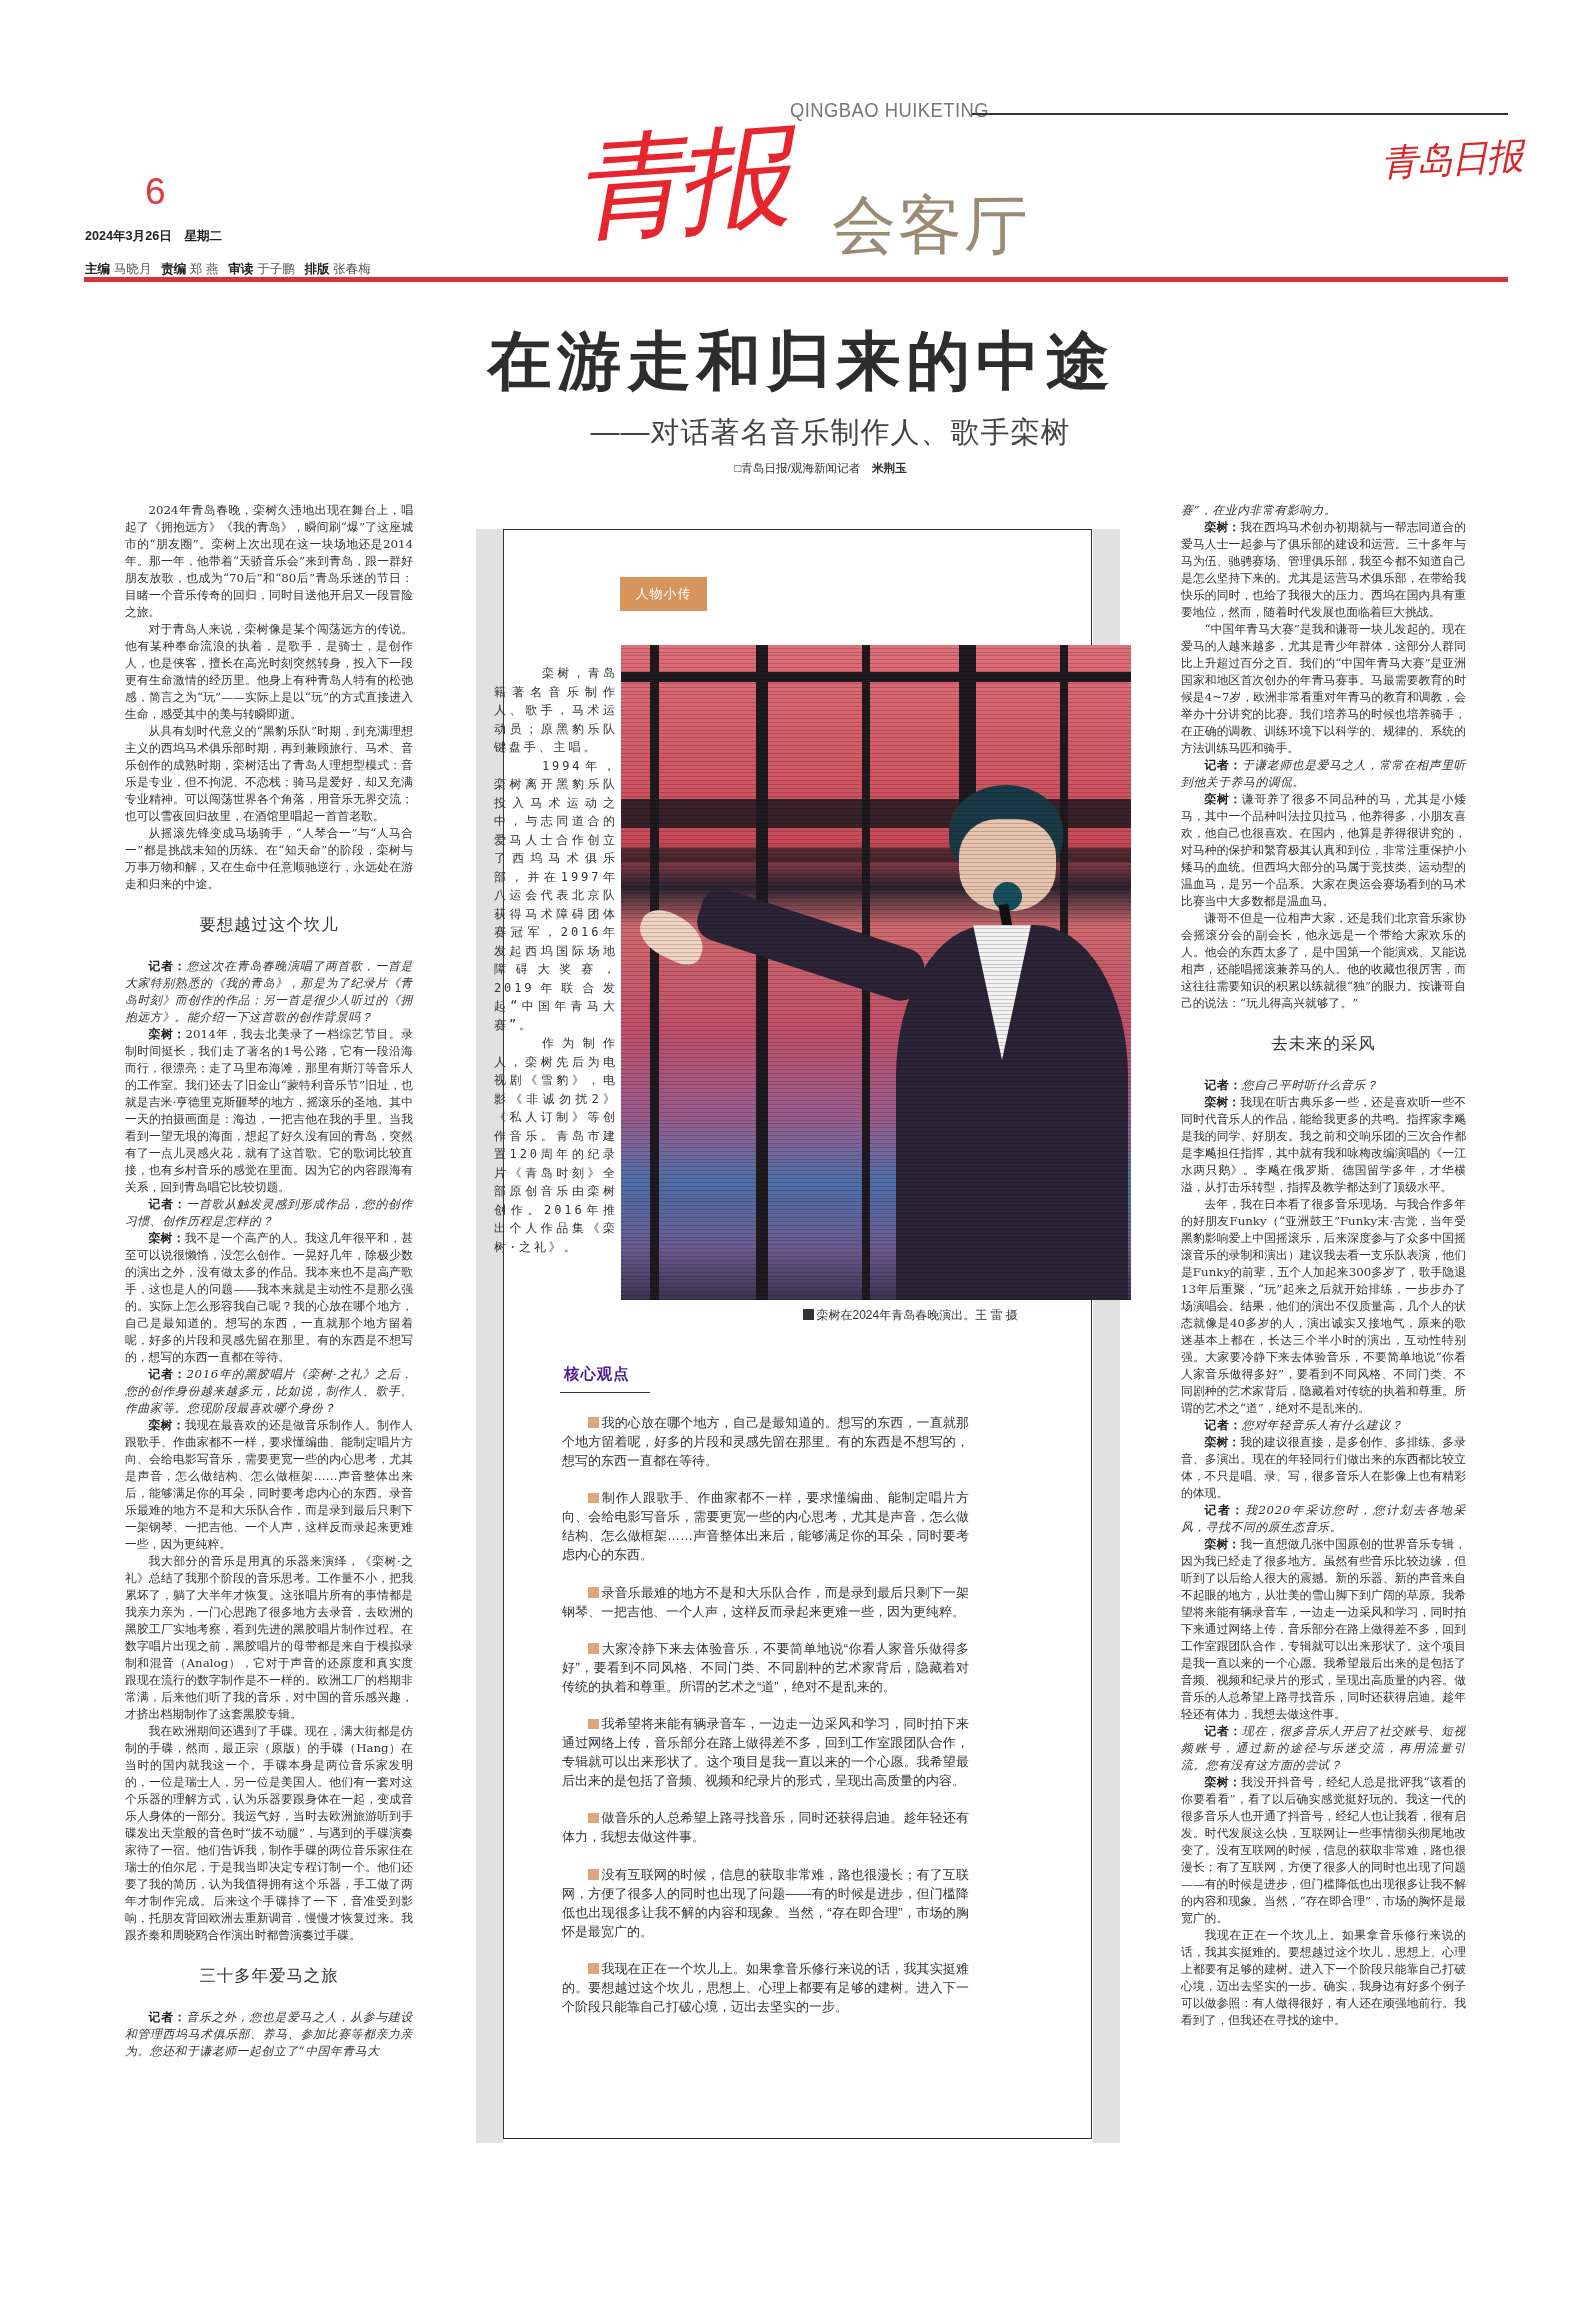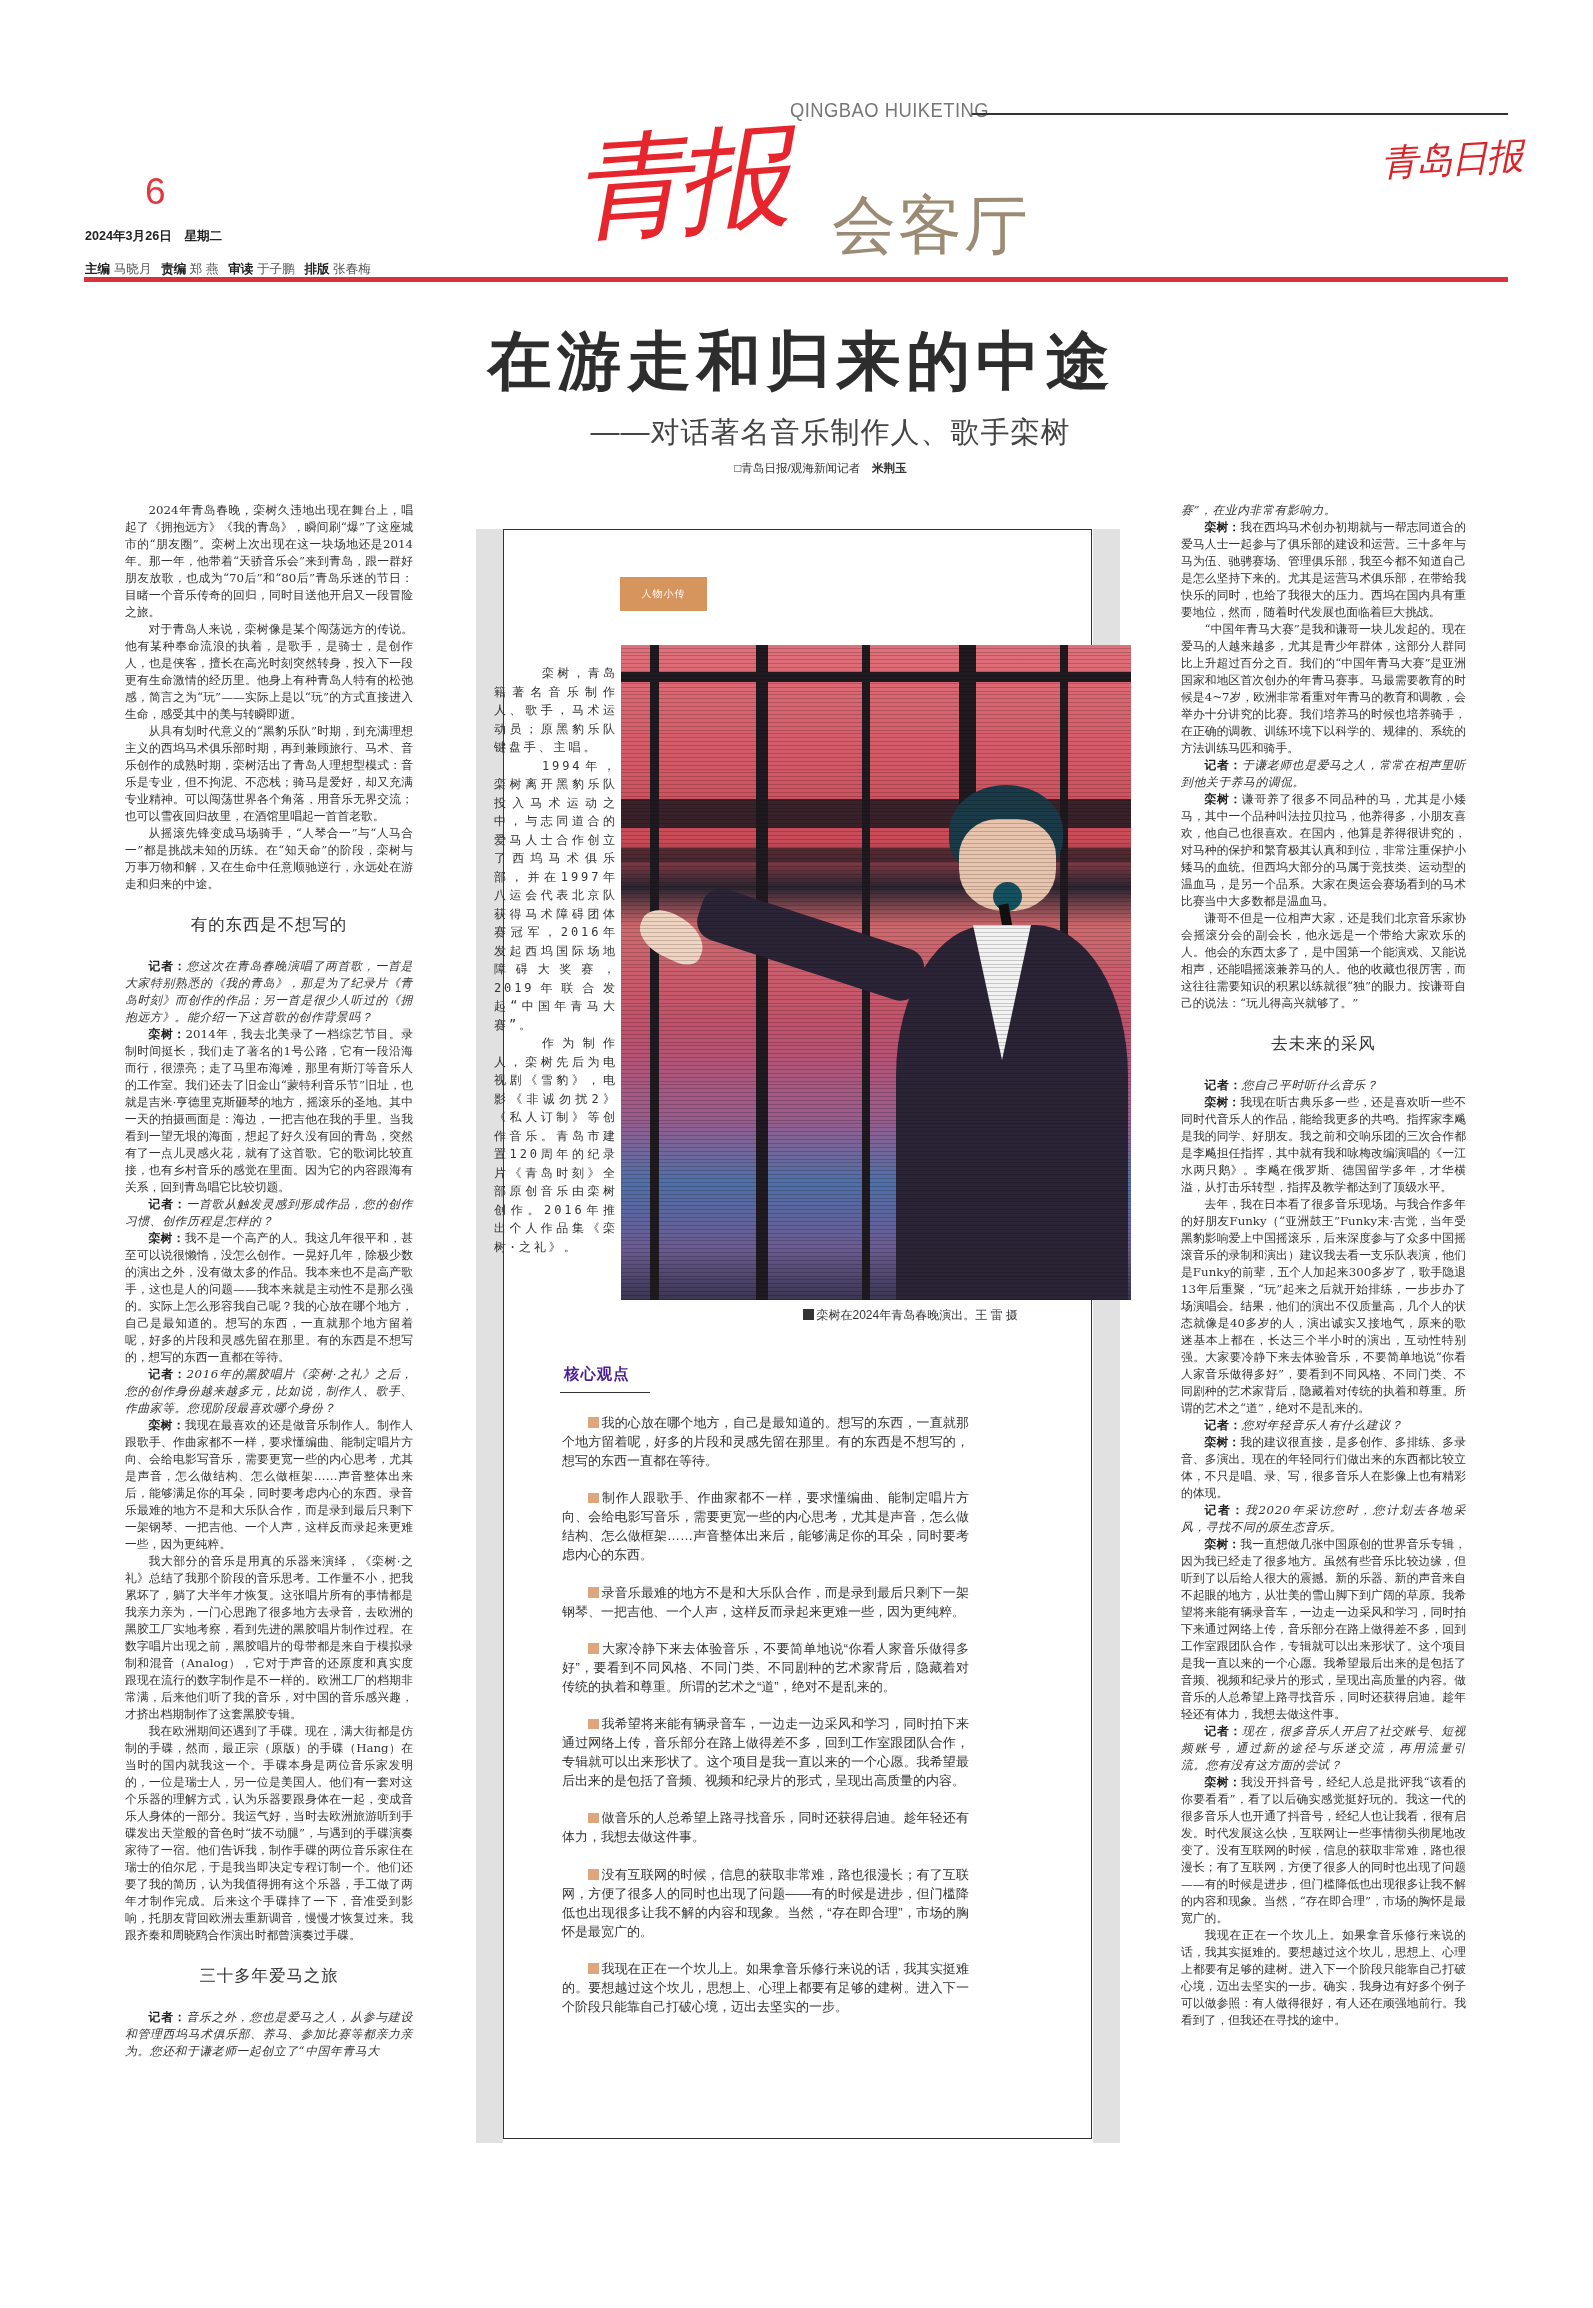--- a/index.html
+++ b/index.html
@@ -39,21 +39,21 @@
   .col .q { font-family:"DejaVu Serif",serif; font-style:italic; color:#333; letter-spacing:0.6px; }
   .col .spk { font-weight:bold; font-style:normal; color:#222; }
   .col h3 { margin:23px 0 25px; font-weight:normal; text-align:center; font-size:16.4px; letter-spacing:1px; color:#333;
             font-family:"Liberation Sans","DejaVu Sans",sans-serif; }
   .col-left { left:125px; top:502px; width:288px; }
   .col-right { left:1181px; top:502px; width:285px; }
   .gray-right { left:1093px; top:529px; width:27px; height:1614px; background:#e1e1e1; }
   .gray-left2 { left:476px; top:529px; width:27px; height:1614px; background:#e1e1e1; }
   .frame { left:503px; top:529px; width:589px; height:1610px; border:1.4px solid #333; background:#fff; box-sizing:border-box; }
   .tag { left:620px; top:577px; width:87px; height:34px; background:#d7955e; color:#fff; font-family:"Liberation Sans","DejaVu Sans",sans-serif;
-         font-size:10px; text-align:center; line-height:34px; letter-spacing:1px; }
+         font-size:13px; text-align:center; line-height:34px; letter-spacing:1px; }
   .bio { left:494px; top:664px; width:124px; font-size:12px; line-height:18.5px; text-align:justify; letter-spacing:2.9px; color:#333;
          font-family:"DejaVu Sans Mono","Liberation Mono",monospace; }
   .bio p { margin:0; text-indent:4em; }
 
   .photo { left:621px; top:645px; width:510px; height:655px; overflow:hidden;
            background:linear-gradient(180deg,#e0707a 0%,#c84a57 30%,#2a2430 37%,#d06a6e 43%,#c2506a 58%,#9a5c8c 72%,#4f6fa8 82%,#6b5b92 92%,#3a3550 100%); }
   .photo .scan { position:absolute; inset:0;
                  background:repeating-linear-gradient(0deg,rgba(0,0,0,0.18) 0px,rgba(0,0,0,0.18) 1px,transparent 1px,transparent 3.9px); }
   .truss { position:absolute; background:#1e1a20; }
   .caption { left:803px; top:1307px; font-family:"Liberation Sans","DejaVu Sans",sans-serif; font-size:12px; color:#333; }
@@ -85,21 +85,21 @@
   <span>□青岛日报/观海新闻记者</span><b>米荆玉</b>
 </div>
 
 <div class="abs col col-left">
   <div id="intro">
       <p>2024年青岛春晚，栾树久违地出现在舞台上，唱起了《拥抱远方》《我的青岛》，瞬间刷“爆”了这座城市的“朋友圈”。栾树上次出现在这一块场地还是2014年。那一年，他带着“天骄音乐会”来到青岛，跟一群好朋友放歌，也成为“70后”和“80后”青岛乐迷的节日：目睹一个音乐传奇的回归，同时目送他开启又一段冒险之旅。</p>
       <p>对于青岛人来说，栾树像是某个闯荡远方的传说。他有某种奉命流浪的执着，是歌手，是骑士，是创作人，也是侠客，擅长在高光时刻突然转身，投入下一段更有生命激情的经历里。他身上有种青岛人特有的松弛感，简言之为“玩”——实际上是以“玩”的方式直接进入生命，感受其中的美与转瞬即逝。</p>
       <p>从具有划时代意义的“黑豹乐队”时期，到充满理想主义的西坞马术俱乐部时期，再到兼顾旅行、马术、音乐创作的成熟时期，栾树活出了青岛人理想型模式：音乐是专业，但不拘泥、不恋栈；骑马是爱好，却又充满专业精神。可以闯荡世界各个角落，用音乐无界交流；也可以雪夜回归故里，在酒馆里唱起一首首老歌。</p>
       <p>从摇滚先锋变成马场骑手，“人琴合一”与“人马合一”都是挑战未知的历练。在“知天命”的阶段，栾树与万事万物和解，又在生命中任意顺驰逆行，永远处在游走和归来的中途。</p>
     </div>
-  <h3>有的东西是不想写的</h3>
+  <h3>要想越过这个坎儿</h3>
   <div id="sec1">
       <p class="q"><span class="spk">记者：</span><span>您这次在青岛春晚演唱了两首歌，一首是大家特别熟悉的《我的青岛》，那是为了纪录片《青岛时刻》而创作的作品；另一首是很少人听过的《拥抱远方》。能介绍一下这首歌的创作背景吗？</span></p>
       <p><span class="spk">栾树：</span><span>2014年，我去北美录了一档综艺节目。录制时间挺长，我们走了著名的1号公路，它有一段沿海而行，很漂亮；走了马里布海滩，那里有斯汀等音乐人的工作室。我们还去了旧金山“蒙特利音乐节”旧址，也就是吉米·亨德里克斯砸琴的地方，摇滚乐的圣地。其中一天的拍摄画面是：海边，一把吉他在我的手里。当我看到一望无垠的海面，想起了好久没有回的青岛，突然有了一点儿灵感火花，就有了这首歌。它的歌词比较直接，也有乡村音乐的感觉在里面。因为它的内容跟海有关系，回到青岛唱它比较切题。</span></p>
       <p class="q"><span class="spk">记者：</span><span>一首歌从触发灵感到形成作品，您的创作习惯、创作历程是怎样的？</span></p>
       <p><span class="spk">栾树：</span><span>我不是一个高产的人。我这几年很平和，甚至可以说很懒惰，没怎么创作。一晃好几年，除极少数的演出之外，没有做太多的作品。我本来也不是高产歌手，这也是人的问题——我本来就是主动性不是那么强的。实际上怎么形容我自己呢？我的心放在哪个地方，自己是最知道的。想写的东西，一直就那个地方留着呢，好多的片段和灵感先留在那里。有的东西是不想写的，想写的东西一直都在等待。</span></p>
       <p class="q"><span class="spk">记者：</span><span>2016年的黑胶唱片《栾树·之礼》之后，您的创作身份越来越多元，比如说，制作人、歌手、作曲家等。您现阶段最喜欢哪个身份？</span></p>
       <p><span class="spk">栾树：</span><span>我现在最喜欢的还是做音乐制作人。制作人跟歌手、作曲家都不一样，要求懂编曲、能制定唱片方向、会给电影写音乐，需要更宽一些的内心思考，尤其是声音，怎么做结构、怎么做框架……声音整体出来后，能够满足你的耳朵，同时要考虑内心的东西。录音乐最难的地方不是和大乐队合作，而是录到最后只剩下一架钢琴、一把吉他、一个人声，这样反而录起来更难一些，因为更纯粹。</span></p>
       <p><span>我大部分的音乐是用真的乐器来演绎，《栾树·之礼》总结了我那个阶段的音乐思考。工作量不小，把我累坏了，躺了大半年才恢复。这张唱片所有的事情都是我亲力亲为，一门心思跑了很多地方去录音，去欧洲的黑胶工厂实地考察，看到先进的黑胶唱片制作过程。在数字唱片出现之前，黑胶唱片的母带都是来自于模拟录制和混音（Analog），它对于声音的还原度和真实度跟现在流行的数字制作是不一样的。欧洲工厂的档期非常满，后来他们听了我的音乐，对中国的音乐感兴趣，才挤出档期制作了这套黑胶专辑。</span></p>
       <p><span>我在欧洲期间还遇到了手碟。现在，满大街都是仿制的手碟，然而，最正宗（原版）的手碟（Hang）在当时的国内就我这一个。手碟本身是两位音乐家发明的，一位是瑞士人，另一位是美国人。他们有一套对这个乐器的理解方式，认为乐器要跟身体在一起，变成音乐人身体的一部分。我运气好，当时去欧洲旅游听到手碟发出天堂般的音色时“拔不动腿”，与遇到的手碟演奏家待了一宿。他们告诉我，制作手碟的两位音乐家住在瑞士的伯尔尼，于是我当即决定专程订制一个。他们还要了我的简历，认为我值得拥有这个乐器，手工做了两年才制作完成。后来这个手碟摔了一下，音准受到影响，托朋友背回欧洲去重新调音，慢慢才恢复过来。我跟齐秦和周晓鸥合作演出时都曾演奏过手碟。</span></p>
     </div>

